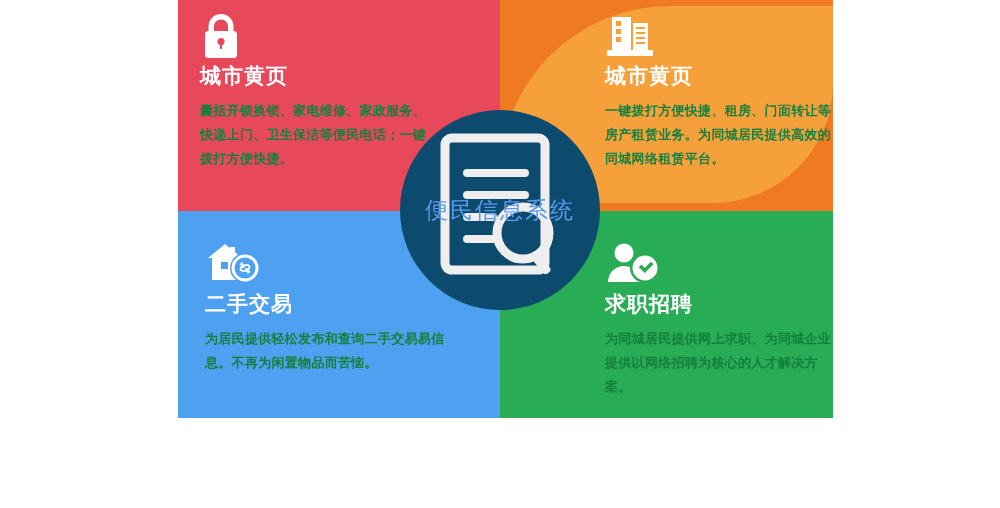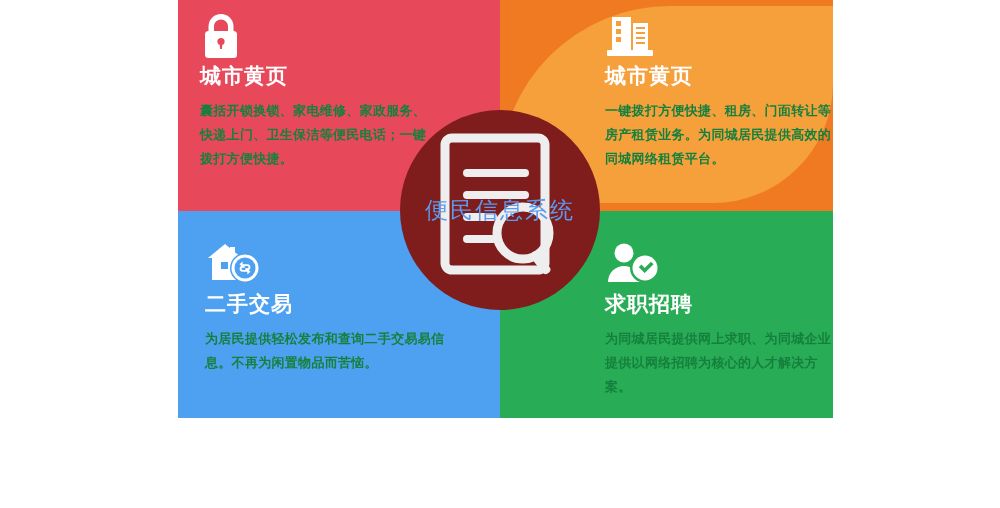--- a/index.html
+++ b/index.html
@@ -65,21 +65,21 @@
   }
   .c-blue .q-title{margin-bottom:12px;}
 
   
   .center-hub{
     position:absolute;
     z-index:6;
     left:400px;top:110px;
     width:200px;height:200px;
     border-radius:50%;
-    background:#7f1d1d;
+    background:#0c4a6e;
     display:flex;align-items:center;justify-content:center;
   }
   .hub-mark{
     position:absolute;
     left:50%;top:50%;
     transform:translate(-50%,-50%);
     opacity:1;
   }
   .hub-label{
     position:relative;

